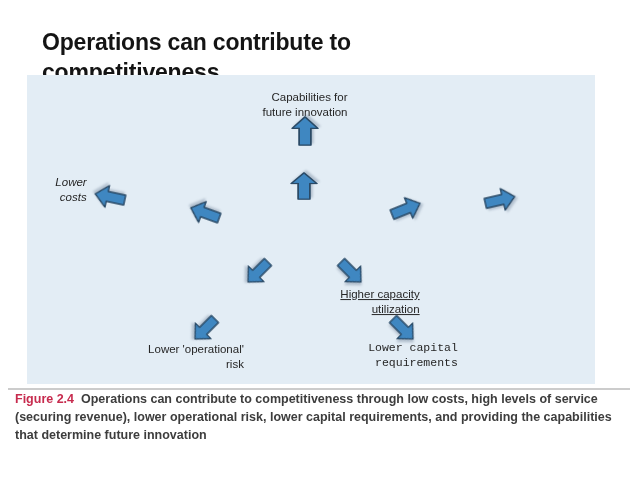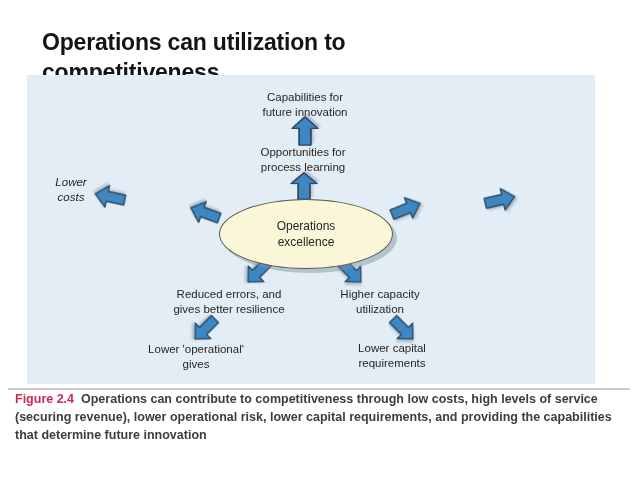--- a/index.html
+++ b/index.html
@@ -12,21 +12,21 @@
     position:absolute; left:42px; top:27px; width:380px;
     font-size:23px; font-weight:700; line-height:1.32;
     color:var(--title_color, #141414); letter-spacing:-0.2px;
   }
   .panel {
     position:absolute; left:27px; top:75px; width:568px; height:309px;
     background:var(--panel_blue, #e3edf5);
   }
   .lbl {
     position:absolute; transform:translate(-50%,-50%);
-    text-align:center; font-size:11.5px; line-height:1.3;
+    text-align:right; font-size:11.5px; line-height:1.3;
     color:var(--label_color, #262626); white-space:pre-line; width:max-content;
   }
   .ellipse {
     position:absolute; left:219px; top:199px; width:172px; height:68px;
     background:var(--ellipse_fill, #faf7d8);
     border:1.5px solid var(--ellipse_stroke, #5a5a52);
     border-radius:50%;
     box-shadow:4px 4px 0 rgba(125,145,160,0.45);
     display:flex; align-items:center; justify-content:center;
     text-align:center; font-size:12px; line-height:1.35;
@@ -52,40 +52,36 @@
     font-size:12.5px; font-weight:700; line-height:1.42;
     color:var(--caption_color, #3d3d3d);
   }
   .caption .fig { color:var(--figure_red, #c72b4e); }
 </style>
 </head>
 <body>
 
 <div class="slide">
 
-  <div class="title">Operations can utilization to competitiveness</div>
+  <div class="title">Operations can contribute to competitiveness</div>
 
   <div class="panel">
 
     
   </div>
 
   <div class="lbl" style="left:305px; top:105px;">Capabilities for
 future innovation</div>
-  <div class="lbl" style="left:303px; top:160px;">Opportunities for
-process learning</div>
   <div class="lbl" style="left:71px;  top:190px;font-style:italic;">Lower
 costs</div>
-  <div class="lbl" style="left:229px; top:302px;">Reduced errors, and
-gives better resilience</div>
-  <div class="lbl" style="left:380px; top:302px;">Higher capacity
+  <div class="lbl" style="left:380px; top:302px;text-decoration:underline;">Higher capacity
 utilization</div>
   <div class="lbl" style="left:196px; top:357px;">Lower 'operational'
-gives</div>
-  <div class="lbl" style="left:392px; top:356px;">Lower capital
+risk</div>
+  <div class="lbl" style="left:413px; top:356px;font-family:Liberation Mono, monospace;">Lower capital
 requirements</div>
 
   <div class="arrow" style="left:305px; top:131px; width:30px; height:28px; --rot:270deg;">
     <svg viewBox="0 0 34 24" preserveAspectRatio="none">
         <polygon points="1,7 20,7 20,1 33,12 20,23 20,17 1,17"></polygon>
       </svg>
   </div>
   <div class="arrow" style="left:304px; top:186px; width:28px; height:28px; --rot:270deg;">
     <svg viewBox="0 0 34 24" preserveAspectRatio="none">
         <polygon points="1,7 20,7 20,1 33,12 20,23 20,17 1,17"></polygon>
@@ -125,20 +121,18 @@
     <svg viewBox="0 0 34 24" preserveAspectRatio="none">
         <polygon points="1,7 20,7 20,1 33,12 20,23 20,17 1,17"></polygon>
       </svg>
   </div>
   <div class="arrow" style="left:403px; top:329px; width:30px; height:24px; --rot:45deg;">
     <svg viewBox="0 0 34 24" preserveAspectRatio="none">
         <polygon points="1,7 20,7 20,1 33,12 20,23 20,17 1,17"></polygon>
       </svg>
   </div>
 
-  <div class="ellipse">Operations
-excellence</div>
 
   <div class="rule"></div>
 
   <p class="caption"><span class="fig">Figure 2.4</span>&nbsp; <span>Operations can contribute to competitiveness through low costs, high levels of service (securing revenue), lower operational risk, lower capital requirements, and providing the capabilities that determine future innovation</span></p>
 
 </div>
 
 </body></html>

